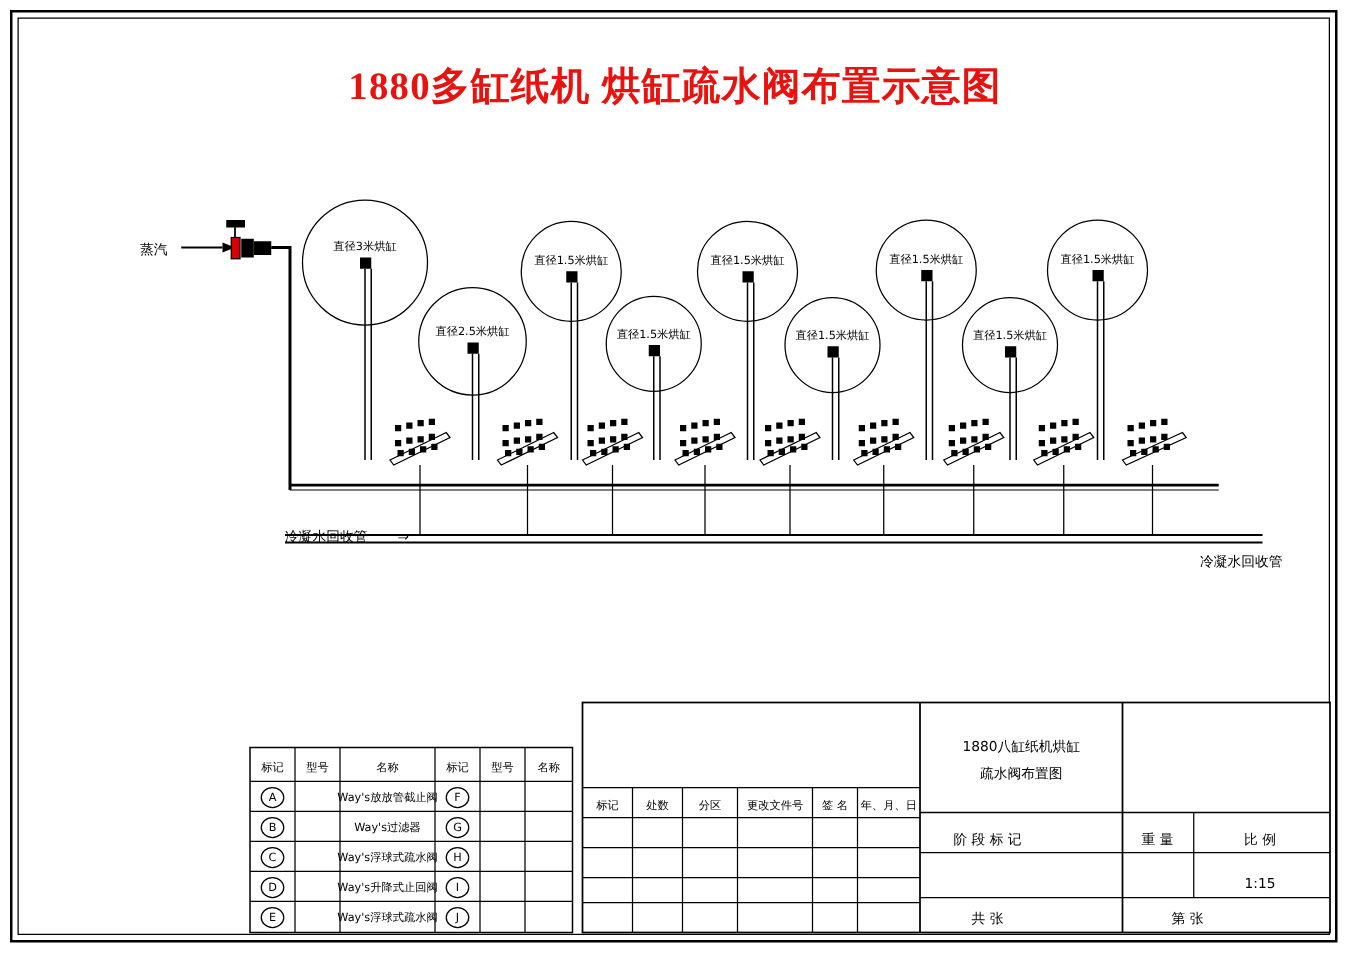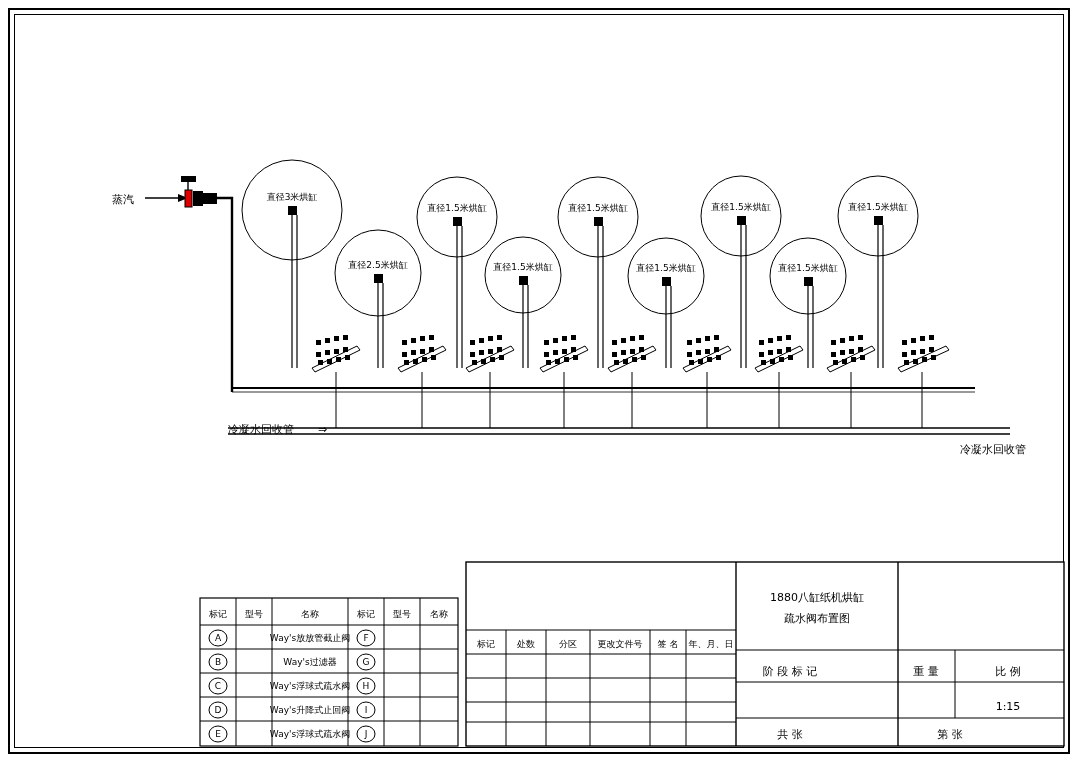--- a/index.html
+++ b/index.html
@@ -17,20 +17,21 @@
   .ln{stroke:#000;fill:none;}
 </style>
 </head>
 <body>
 
 <div id="page">
 
   <div class="frame-outer"></div>
   <div class="frame-inner"></div>
 
+  <div class="title">1880多缸纸机  烘缸疏水阀布置示意图</div>
 
   <svg class="dwg" viewBox="0 0 1080 764">
 
     <g>
       <text class="lbl11" x="112" y="203">蒸汽</text>
       <line class="ln" x1="145" y1="198" x2="178" y2="198" stroke-width="1.6"></line>
       <polygon points="178,194 188,198 178,202" fill="#000"></polygon>
 
       <rect x="185" y="190" width="7" height="17" fill="#d00" stroke="#000" stroke-width="1"></rect>
       <line class="ln" x1="188" y1="190" x2="188" y2="180" stroke-width="1.4"></line>

